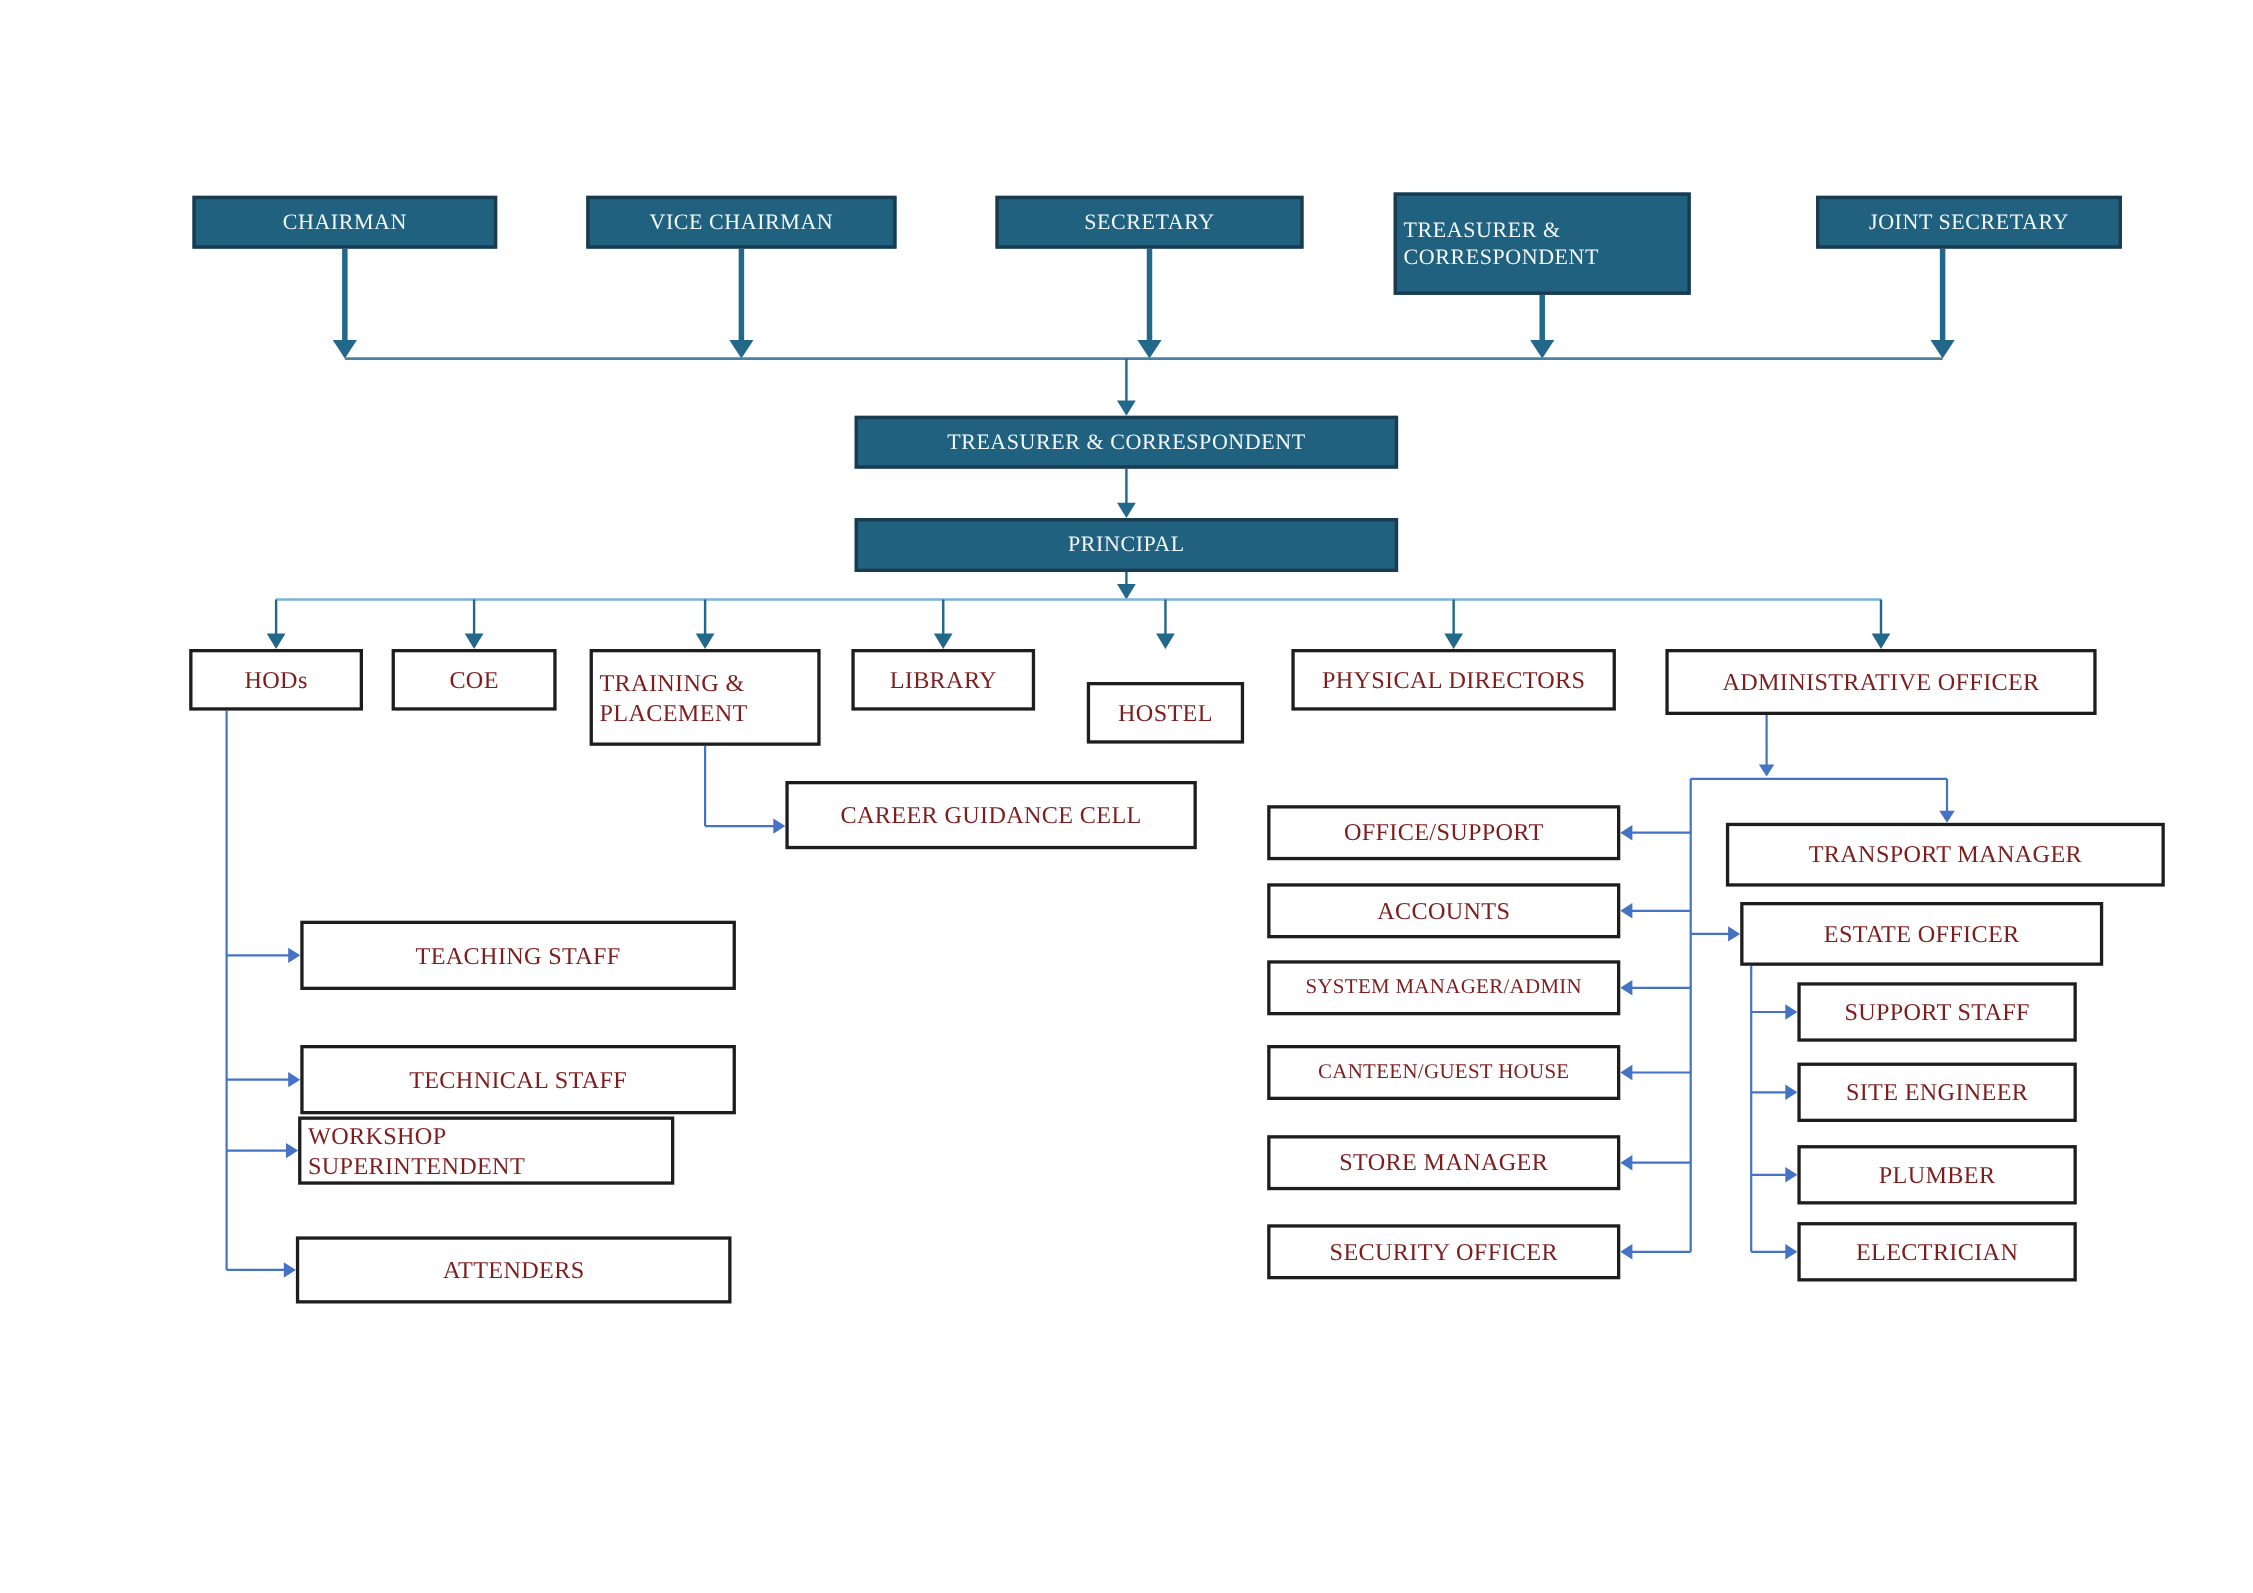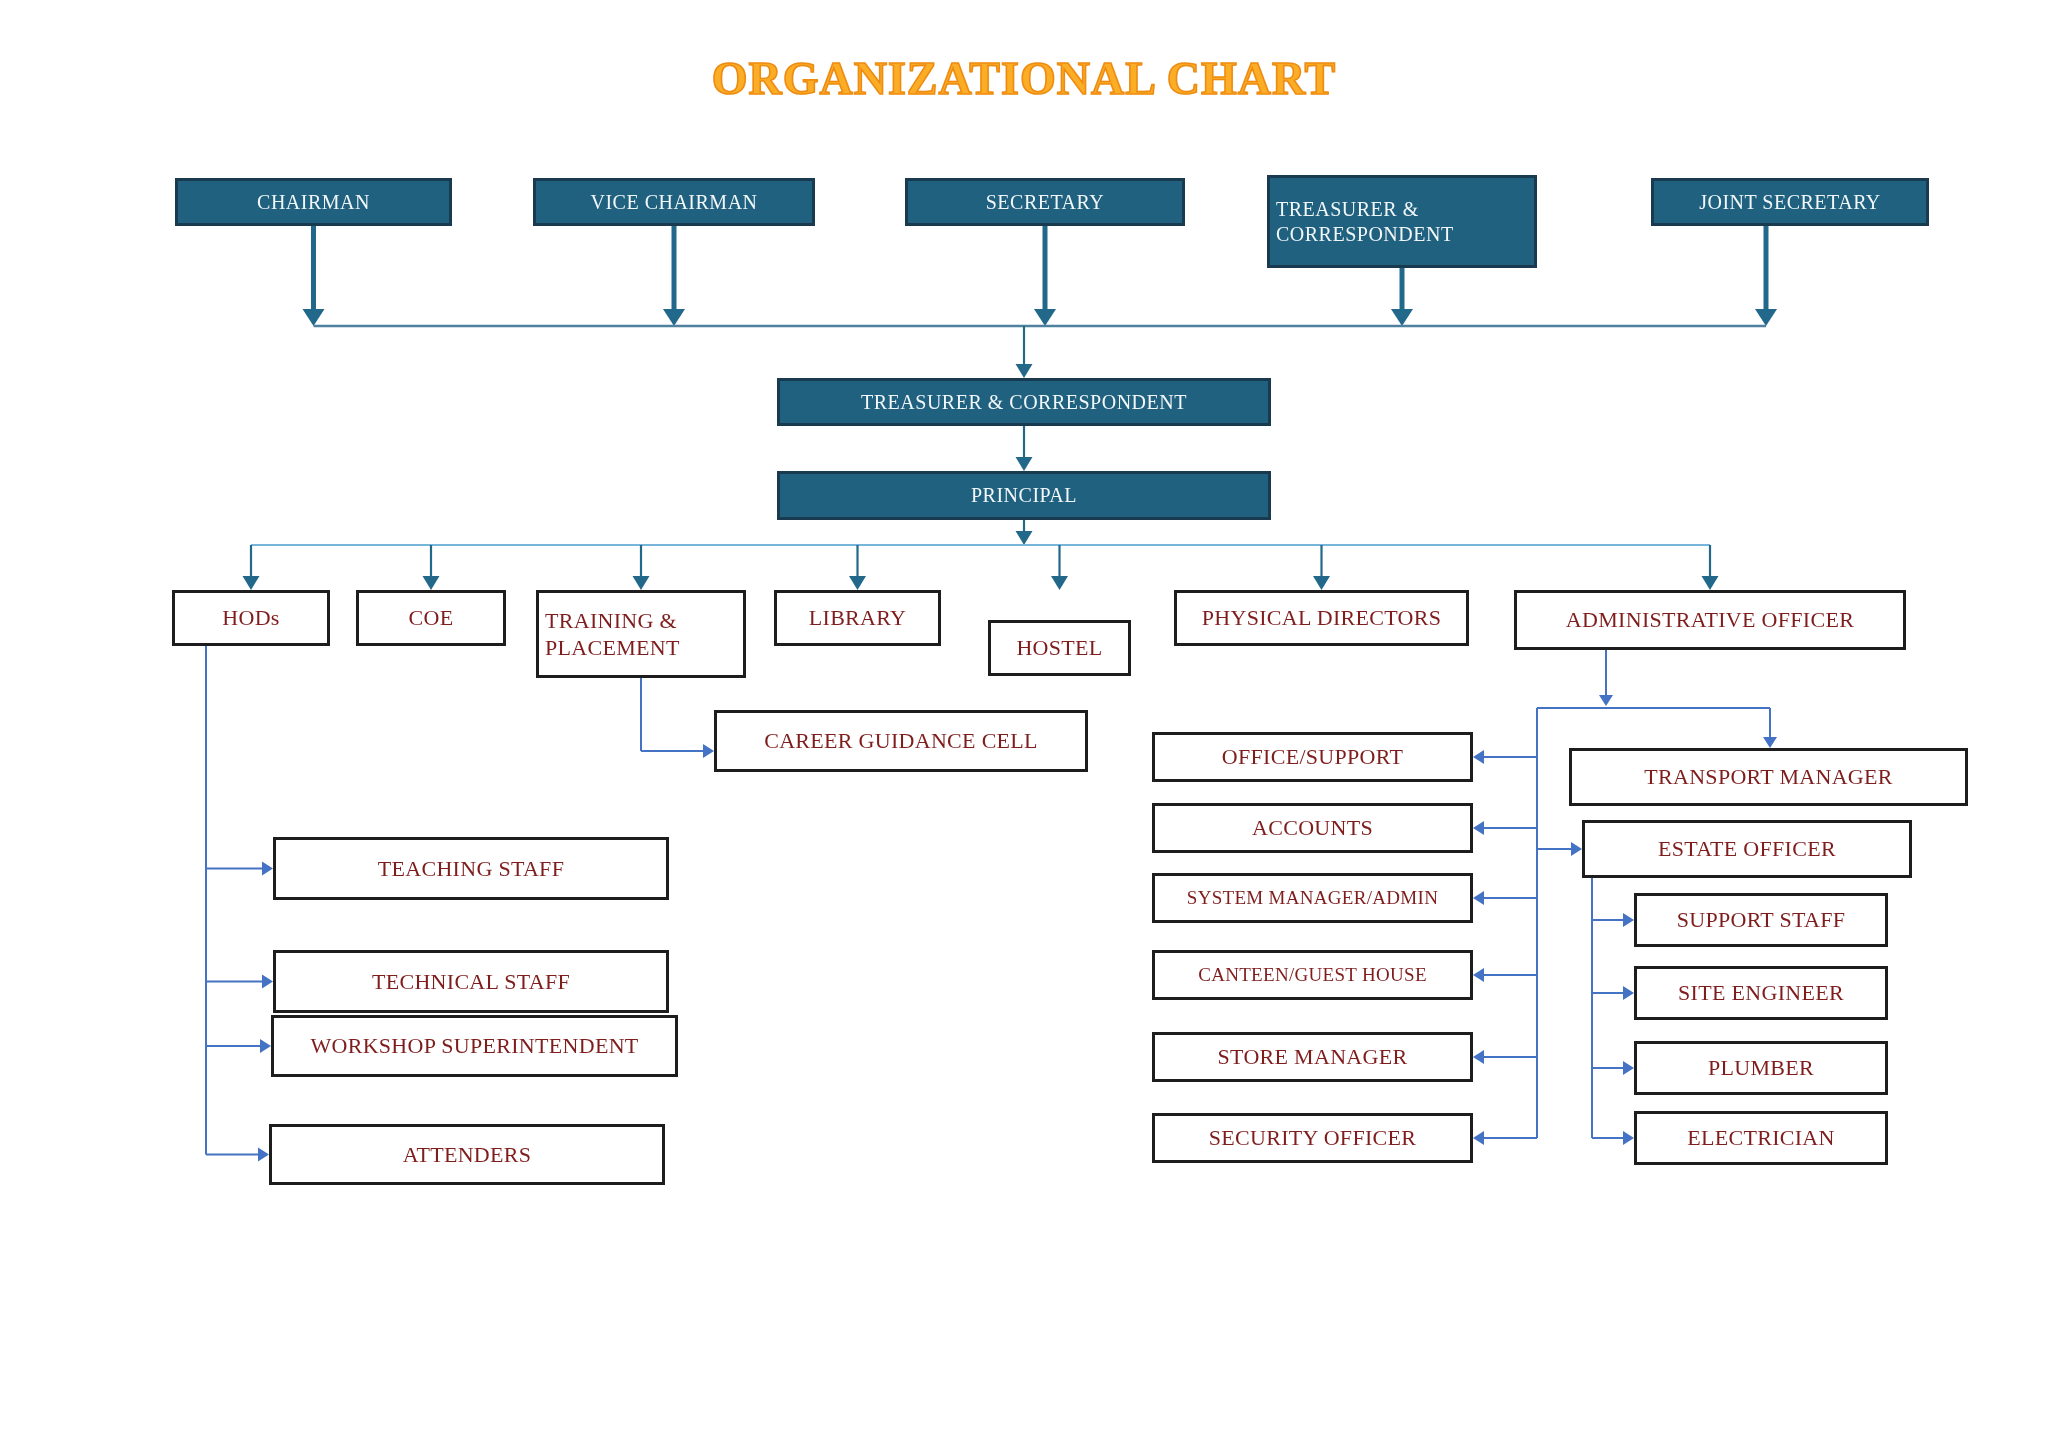--- a/index.html
+++ b/index.html
@@ -43,21 +43,20 @@
     color:#7f1d1d;
     font-size:22px;
     letter-spacing:0.3px;
   }
   .node.unit.small{font-size:19px;}
 </style>
 </head>
 <body>
 
 <div class="stage">
-  <div class="chart-title">ORGANIZATIONAL CHART</div>
   <svg id="connector-layer" width="2048" height="1448" viewBox="0 0 2048 1448">
       <line x1="313.5" y1="226" x2="313.5" y2="310" stroke="#21688A" stroke-width="5"></line>
       <polygon points="302.5,309 324.5,309 313.5,326" fill="#21688A"></polygon>
       <line x1="674" y1="226" x2="674" y2="310" stroke="#21688A" stroke-width="5"></line>
       <polygon points="663,309 685,309 674,326" fill="#21688A"></polygon>
       <line x1="1045" y1="226" x2="1045" y2="310" stroke="#21688A" stroke-width="5"></line>
       <polygon points="1034,309 1056,309 1045,326" fill="#21688A"></polygon>
       <line x1="1402" y1="268" x2="1402" y2="310" stroke="#21688A" stroke-width="5"></line>
       <polygon points="1391,309 1413,309 1402,326" fill="#21688A"></polygon>
       <line x1="1766" y1="226" x2="1766" y2="310" stroke="#21688A" stroke-width="5"></line>
@@ -137,21 +136,21 @@
       <div class="node unit" style="left: 172px; top: 590px; width: 158px; height: 56px;">HODs</div>
       <div class="node unit" style="left: 356px; top: 590px; width: 150px; height: 56px;">COE</div>
       <div class="node unit" style="left: 536px; top: 590px; width: 210px; height: 88px;">TRAINING &amp; PLACEMENT</div>
       <div class="node unit" style="left: 774px; top: 590px; width: 167px; height: 56px;">LIBRARY</div>
       <div class="node unit" style="left: 988px; top: 620px; width: 143px; height: 56px;">HOSTEL</div>
       <div class="node unit" style="left: 1174px; top: 590px; width: 295px; height: 56px;">PHYSICAL DIRECTORS</div>
       <div class="node unit" style="left: 1514px; top: 590px; width: 392px; height: 60px;">ADMINISTRATIVE OFFICER</div>
       <div class="node unit" style="left: 714px; top: 710px; width: 374px; height: 62px;">CAREER GUIDANCE CELL</div>
       <div class="node unit" style="left: 273px; top: 837px; width: 396px; height: 63px;">TEACHING STAFF</div>
       <div class="node unit" style="left: 273px; top: 950px; width: 396px; height: 63px;">TECHNICAL STAFF</div>
-      <div class="node unit" style="left: 271px; top: 1015px; width: 407px; height: 62px;">WORKSHOP SUPERINTENDENT</div>
+      <div class="node unit" style="left: 271px; top: 1015px; width: 342px; height: 62px;">WORKSHOP SUPERINTENDENT</div>
       <div class="node unit" style="left: 269px; top: 1124px; width: 396px; height: 61px;">ATTENDERS</div>
       <div class="node unit" style="left: 1152px; top: 732px; width: 321px; height: 50px;">OFFICE/SUPPORT</div>
       <div class="node unit" style="left: 1152px; top: 803px; width: 321px; height: 50px;">ACCOUNTS</div>
       <div class="node unit small" style="left: 1152px; top: 873px; width: 321px; height: 50px;">SYSTEM MANAGER/ADMIN</div>
       <div class="node unit small" style="left: 1152px; top: 950px; width: 321px; height: 50px;">CANTEEN/GUEST HOUSE</div>
       <div class="node unit" style="left: 1152px; top: 1032px; width: 321px; height: 50px;">STORE MANAGER</div>
       <div class="node unit" style="left: 1152px; top: 1113px; width: 321px; height: 50px;">SECURITY OFFICER</div>
       <div class="node unit" style="left: 1569px; top: 748px; width: 399px; height: 58px;">TRANSPORT MANAGER</div>
       <div class="node unit" style="left: 1582px; top: 820px; width: 330px; height: 58px;">ESTATE OFFICER</div>
       <div class="node unit" style="left: 1634px; top: 893px; width: 254px; height: 54px;">SUPPORT STAFF</div>

